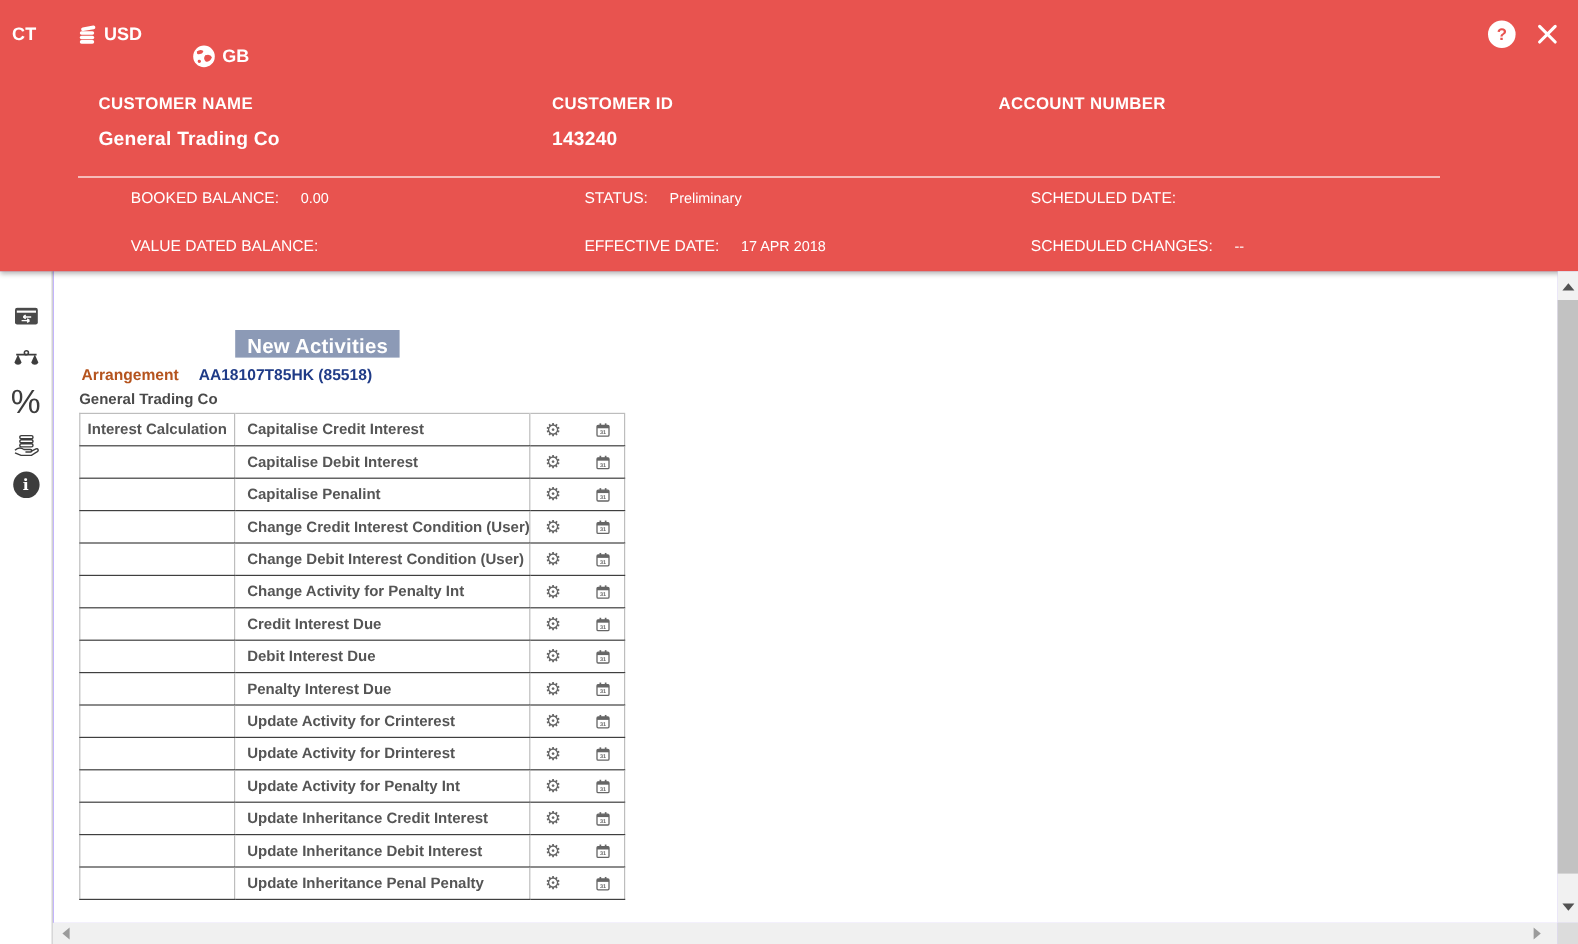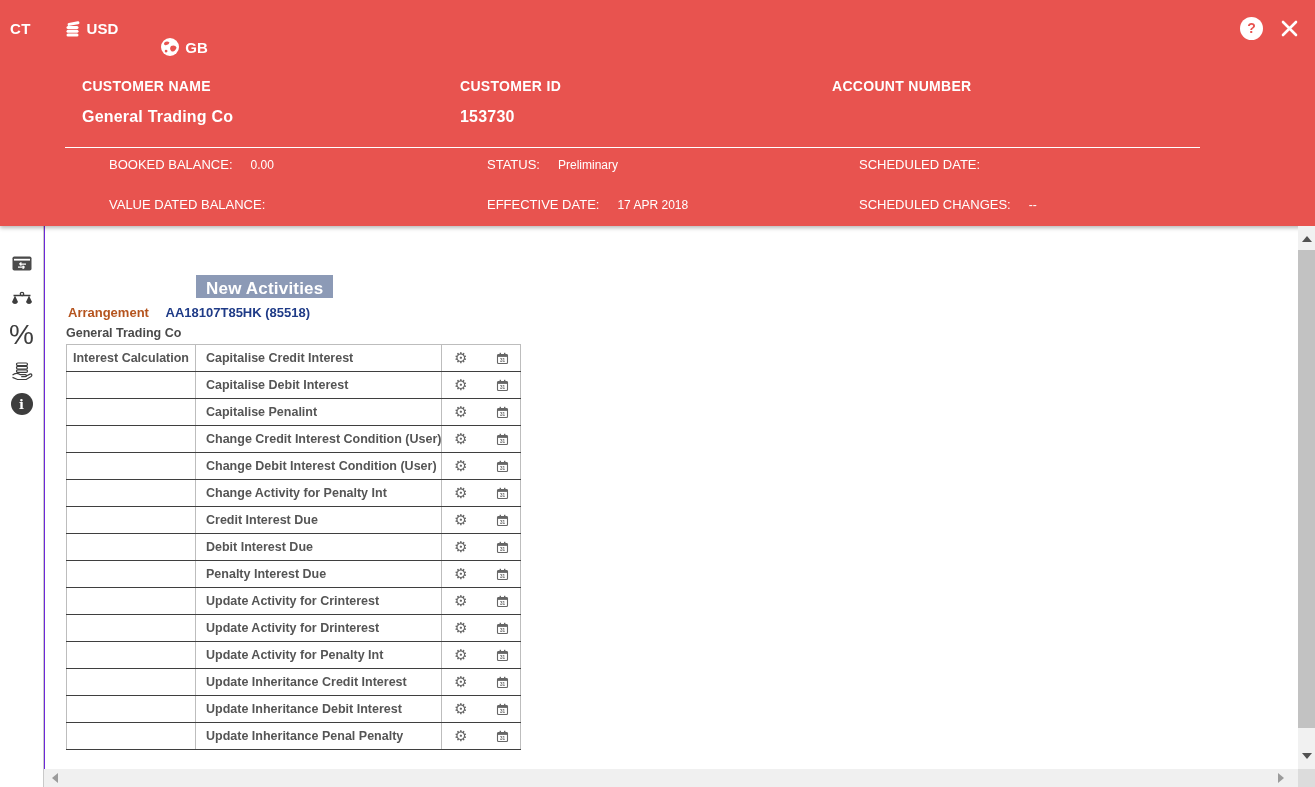--- a/index.html
+++ b/index.html
@@ -5,21 +5,21 @@
   :root{
     --header_red:#e8534f;
     --title_highlight:#8c9ab6;
     --arrangement_orange:#b5541e;
     --arrangement_navy:#1f3b87;
     --table_text:#555555;
     --icon_gray:#3d3d3d;
   }
   *{box-sizing:border-box;margin:0;padding:0;}
   body{font-family:"Liberation Sans",sans-serif;background:#fff;}
-  .app{position:relative;width:1315px;height:787px;background:#6d28d9;overflow:hidden;}
+  .app{position:relative;width:1315px;height:787px;background:#c4b5fd;overflow:hidden;}
 
   
   .header{position:absolute;left:0;top:0;width:100%;height:226px;background:var(--header_red);
           color:#fff;box-shadow:0 2px 4px rgba(0,0,0,.28);z-index:5;}
   .topbar{position:absolute;left:0;top:0;right:0;height:56px;display:flex;align-items:center;padding:0 10px;}
   .code{font-size:15px;font-weight:bold;letter-spacing:.3px;}
   .chip{display:flex;align-items:center;gap:5px;font-size:15px;font-weight:bold;cursor:pointer;}
   .chip.currency{margin-left:31px;}
   .chip.country{margin-left:42px;margin-top:38px;}
   .topbar-right{margin-left:auto;display:flex;align-items:center;gap:17px;padding-right:6px;}
@@ -122,21 +122,21 @@
       </span>
     </div>
 
     <div class="info-grid">
       <div>
         <div class="info-label">CUSTOMER NAME</div>
         <div class="info-value">General Trading Co</div>
       </div>
       <div>
         <div class="info-label">CUSTOMER ID</div>
-        <div class="info-value">153730</div>
+        <div class="info-value">143240</div>
       </div>
       <div>
         <div class="info-label">ACCOUNT NUMBER</div>
       </div>
     </div>
 
     <div class="header-divider"></div>
 
     <div class="detail-grid">
       <div class="detail-cell">

